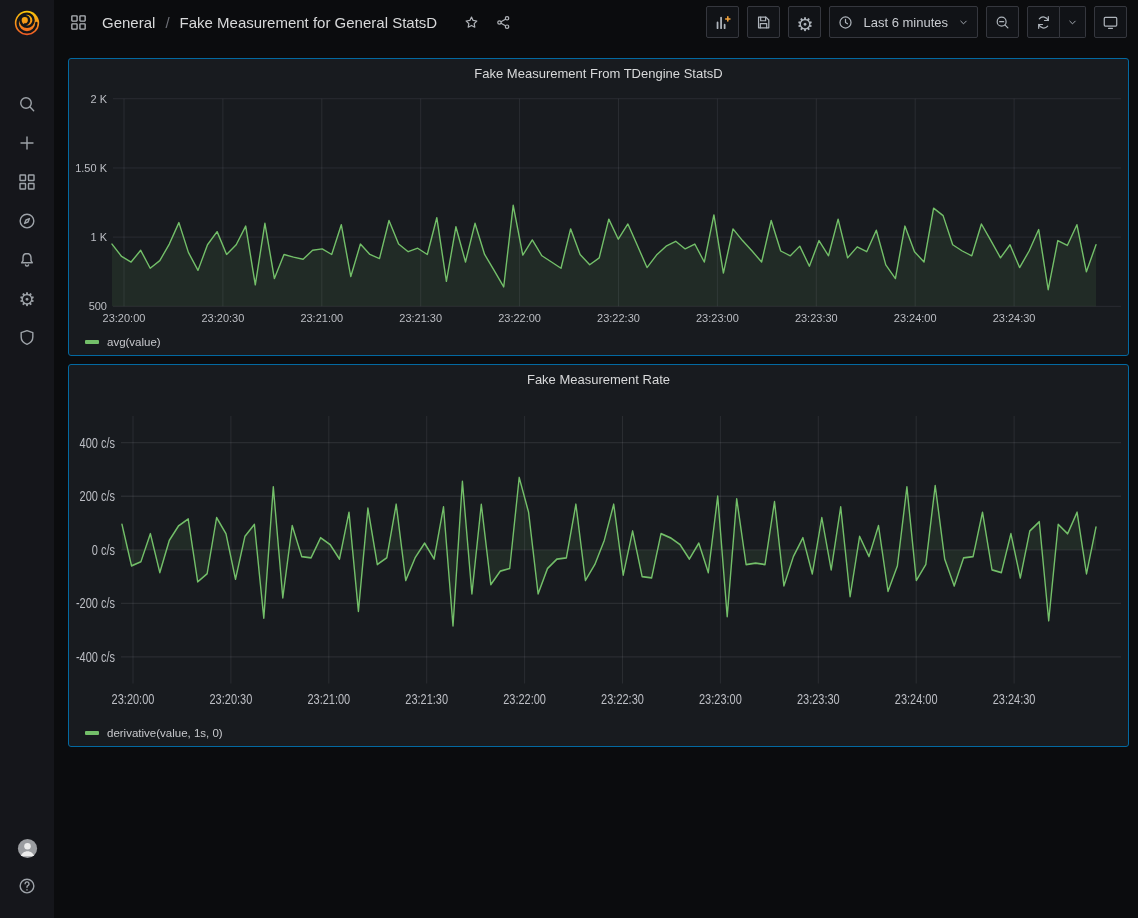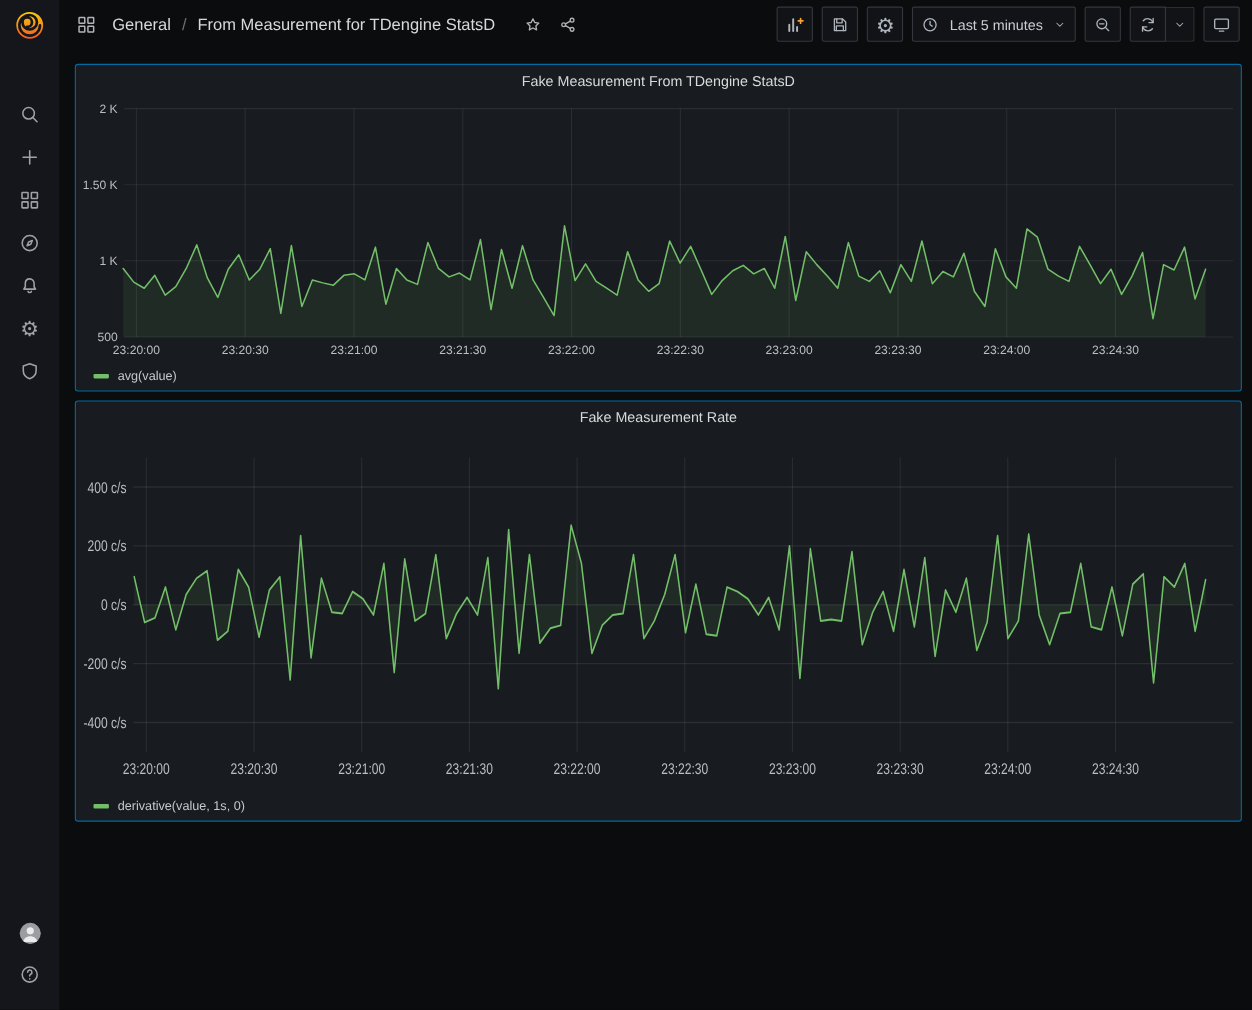--- a/index.html
+++ b/index.html
@@ -181,21 +181,21 @@
               <g fill="none" stroke="currentColor" stroke-width="1.7" stroke-linecap="round" stroke-linejoin="round">
                 <rect x="3.6" y="3.6" width="6.6" height="6.6" rx="0.6"></rect>
                 <rect x="13.8" y="3.6" width="6.6" height="6.6" rx="0.6"></rect>
                 <rect x="3.6" y="13.8" width="6.6" height="6.6" rx="0.6"></rect>
                 <rect x="13.8" y="13.8" width="6.6" height="6.6" rx="0.6"></rect>
               </g>
             </svg>
           </span>
         <span class="crumb-link">General</span>
         <span class="crumb-sep">/</span>
-        <span class="crumb-link">From Measurement for TDengine StatsD</span>
+        <span class="crumb-link">Fake Measurement for General StatsD</span>
         <span class="crumb-actions">
           <span class="nav-icon">
               <svg class="ic" viewBox="0 0 24 24">
                 <g fill="none" stroke="currentColor" stroke-width="1.7" stroke-linecap="round" stroke-linejoin="round">
                   <path d="M12 4.4l2.3 4.7 5.2.75-3.75 3.65.9 5.15L12 16.2l-4.65 2.45.9-5.15L4.5 9.85l5.2-.75Z"></path>
                 </g>
               </svg>
             </span>
           <span class="nav-icon">
               <svg class="ic" viewBox="0 0 24 24">
@@ -237,21 +237,21 @@
           </button>
         <button class="tbtn">
           <span class="bicon">
               <svg class="ic" viewBox="0 0 24 24">
                 <g fill="none" stroke="currentColor" stroke-width="1.7" stroke-linecap="round" stroke-linejoin="round">
                   <circle cx="12" cy="12" r="7.8"></circle>
                   <path d="M12 7.6V12l2.8 1.8"></path>
                 </g>
               </svg>
             </span>
-          <span class="tbtn-label">Last 5 minutes</span>
+          <span class="tbtn-label">Last 6 minutes</span>
           <span class="bicon small">
               <svg class="ic" viewBox="0 0 24 24">
                 <g fill="none" stroke="currentColor" stroke-width="1.7" stroke-linecap="round" stroke-linejoin="round">
                   <path d="M7 9.5l5 5 5-5"></path>
                 </g>
               </svg>
             </span>
         </button>
         <button class="tbtn">
             <span class="bicon">

